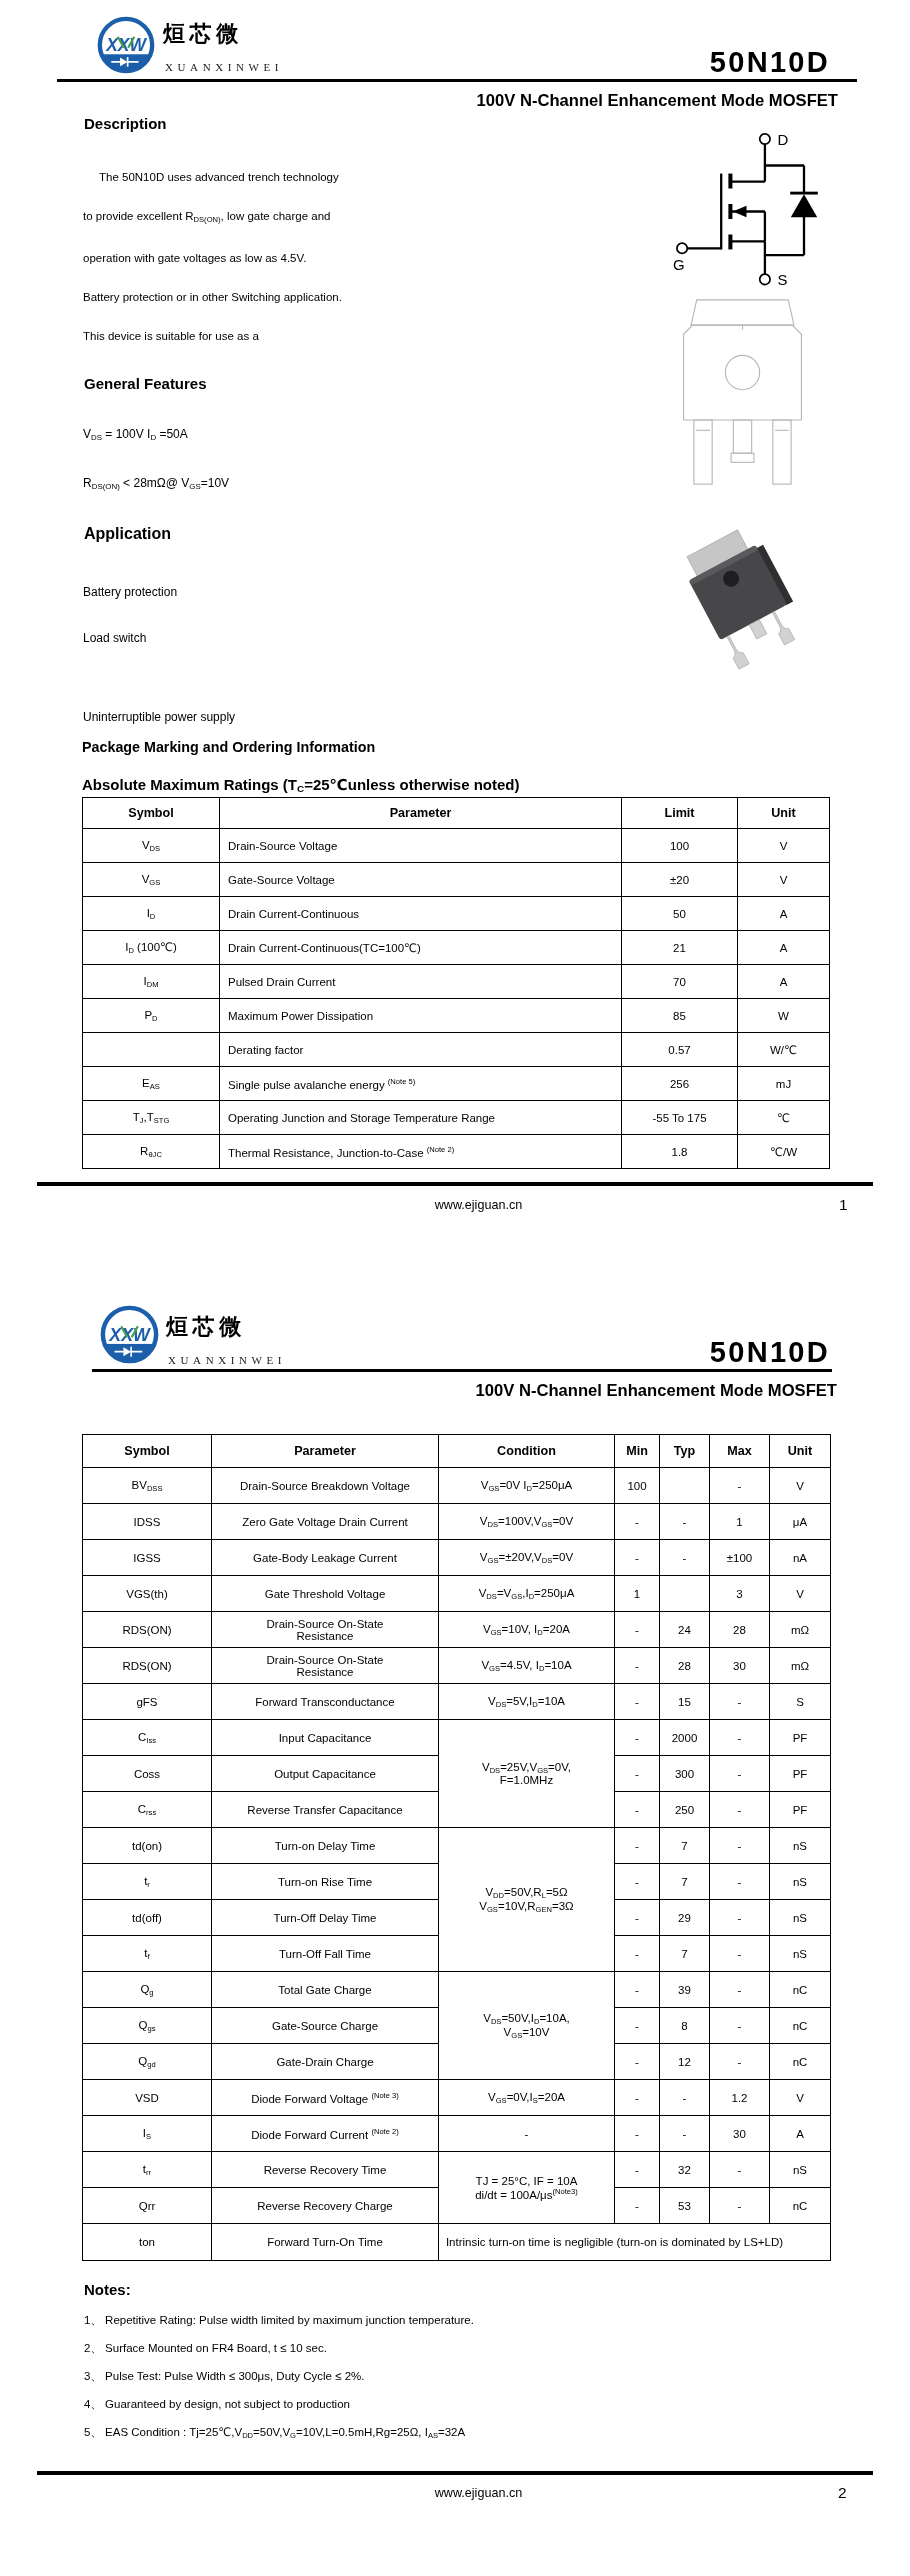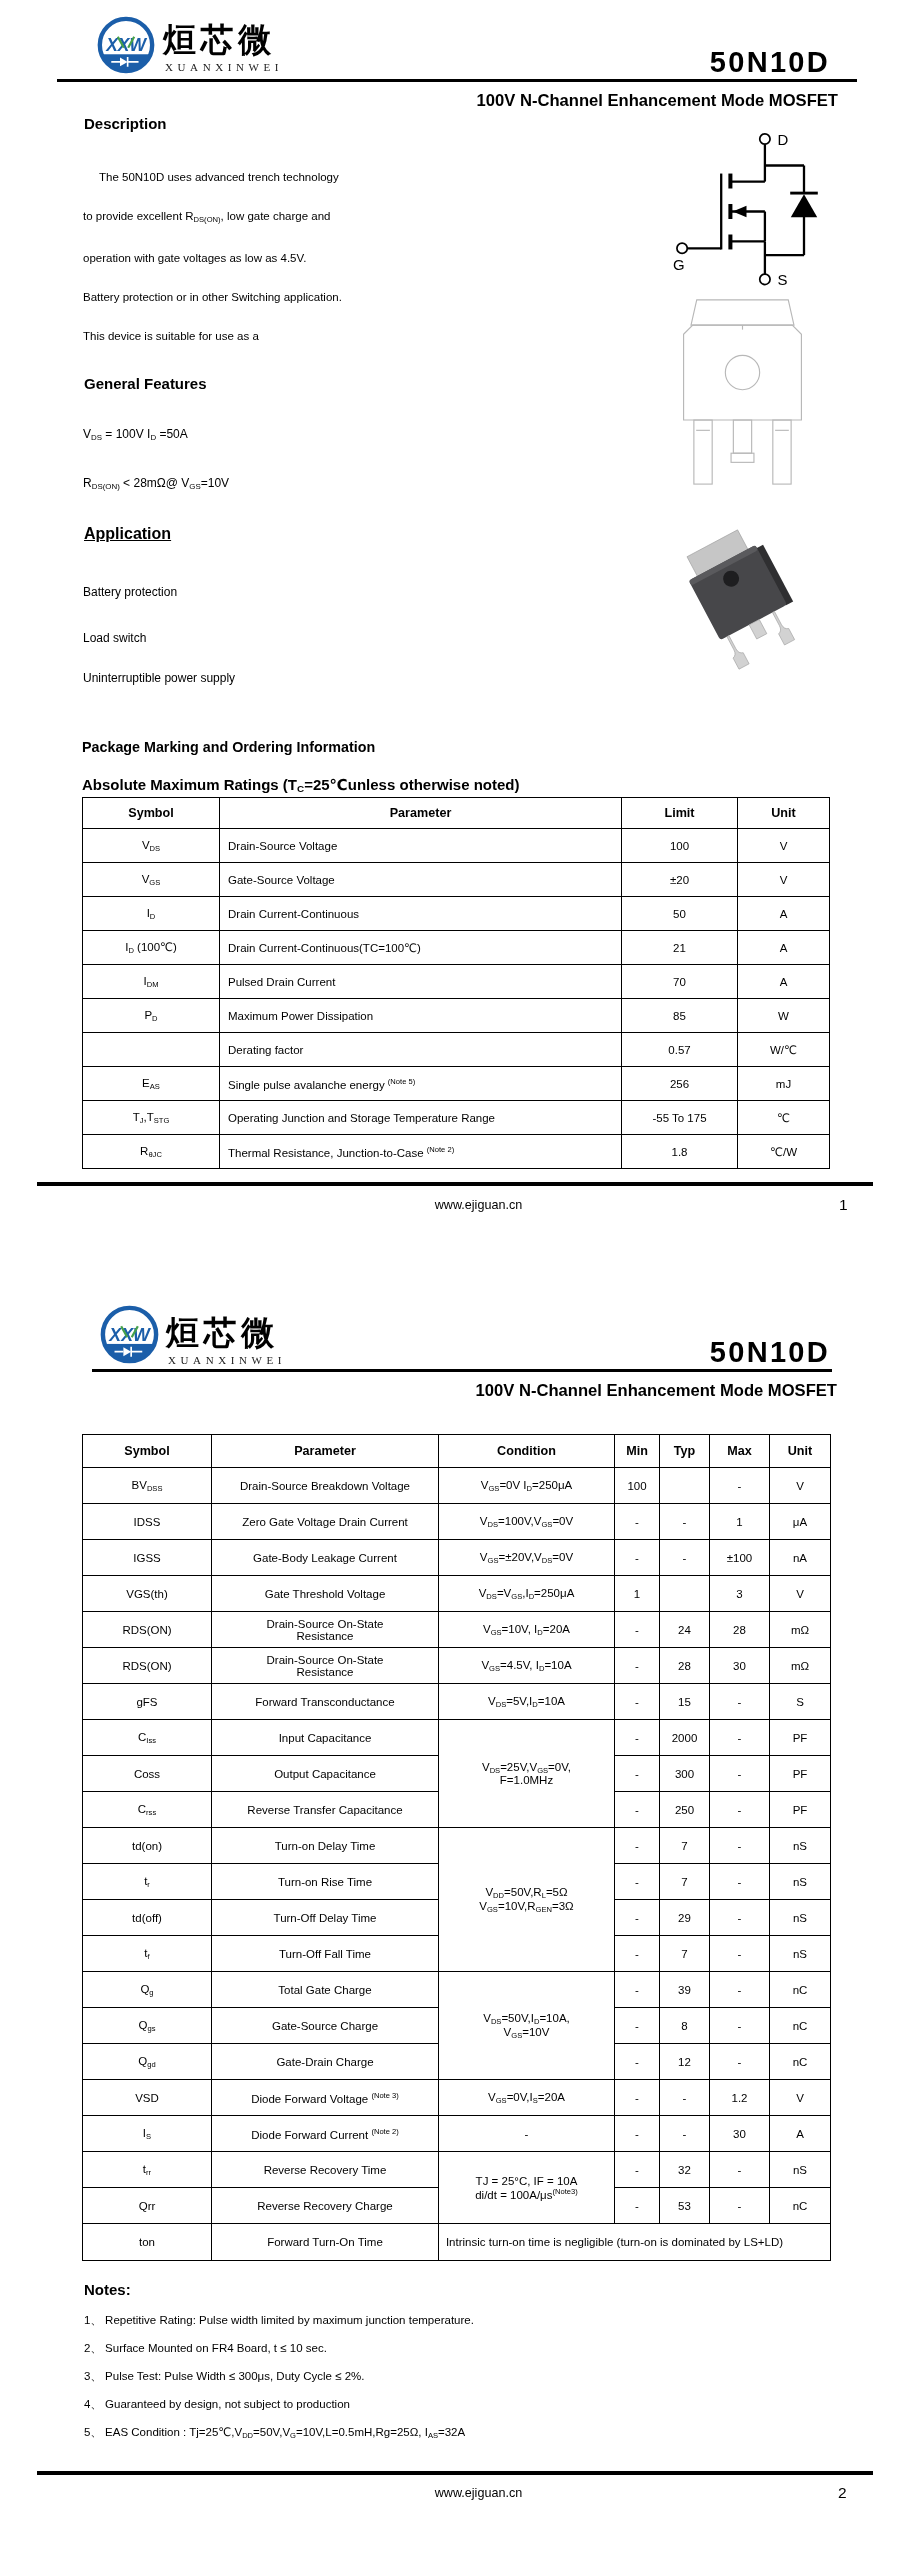--- a/index.html
+++ b/index.html
@@ -7,21 +7,21 @@
     position:relative;
     width:910px;height:2576px;
     background:#ffffff;
     font-family:"Liberation Sans","DejaVu Sans",sans-serif;
     color:#000;
   }
   .abs{position:absolute;}
   sub{font-size:66%;vertical-align:-0.22em;letter-spacing:0;}
   sup{font-size:66%;vertical-align:super;letter-spacing:0;}
   
-  .brand-cn{font-size:33px;font-weight:bold;letter-spacing:4.6px;line-height:1;}
+  .brand-cn{font-size:22px;font-weight:bold;letter-spacing:4.6px;line-height:1;}
   .brand-en{font-size:11px;letter-spacing:4.6px;color:#1c1c1c;line-height:1;font-family:Liberation Serif, serif;}
   .part-title{font-size:29px;font-weight:bold;letter-spacing:2.3px;line-height:1;}
   .subtitle{font-size:16.6px;font-weight:bold;line-height:1;}
   .rule{background:#000;}
   
   .sect-h{font-weight:bold;font-size:15px;line-height:1;}
   .body-text{font-size:11.5px;line-height:39px;white-space:nowrap;}
   .feat-line{font-size:12px;line-height:1.2;white-space:nowrap;}
   
   table{border-collapse:collapse;table-layout:fixed;background:#fff;
@@ -82,24 +82,24 @@
     <div>to provide excellent R<sub>DS(ON)</sub>, low gate charge and</div>
     <div>operation with gate voltages as low as 4.5V.</div>
     <div>Battery protection or in other Switching application.</div>
     <div>This device is suitable for use as a</div>
   </div>
 
   <div class="abs sect-h" style="left:84px;top:376px;">General Features</div>
   <div class="abs feat-line" style="left:83px;top:427px;">V<sub>DS</sub> = 100V  I<sub>D</sub> =50A</div>
   <div class="abs feat-line" style="left:83px;top:476px;">R<sub>DS(ON)</sub> &lt; 28mΩ@ V<sub>GS</sub>=10V</div>
 
-  <div class="abs sect-h" style="left:84px;top:526px;font-size:16px;text-decoration:underline;">Application</div>
+  <div class="abs sect-h" style="left:84px;top:526px;font-size:16px;">Application</div>
   <div class="abs feat-line" style="left:83px;top:585px;">Battery protection</div>
   <div class="abs feat-line" style="left:83px;top:631px;">Load switch</div>
-  <div class="abs feat-line" style="left:83px;top:671px;">Uninterruptible power supply</div>
+  <div class="abs feat-line" style="left:83px;top:710px;">Uninterruptible power supply</div>
 
   <svg class="abs" style="left:666px;top:131px;" width="184" height="161" viewBox="0 0 320 280">
     <g stroke="#000" stroke-width="4" fill="none">
       <circle cx="172" cy="14" r="9" stroke-width="3"></circle>
       <line x1="172" y1="23" x2="172" y2="88"></line>
       <line x1="112" y1="88" x2="172" y2="88"></line>
       <line x1="112" y1="140" x2="172" y2="140"></line>
       <line x1="112" y1="192" x2="172" y2="192"></line>
       <line x1="172" y1="140" x2="172" y2="192"></line>
       <line x1="172" y1="192" x2="172" y2="249"></line>

